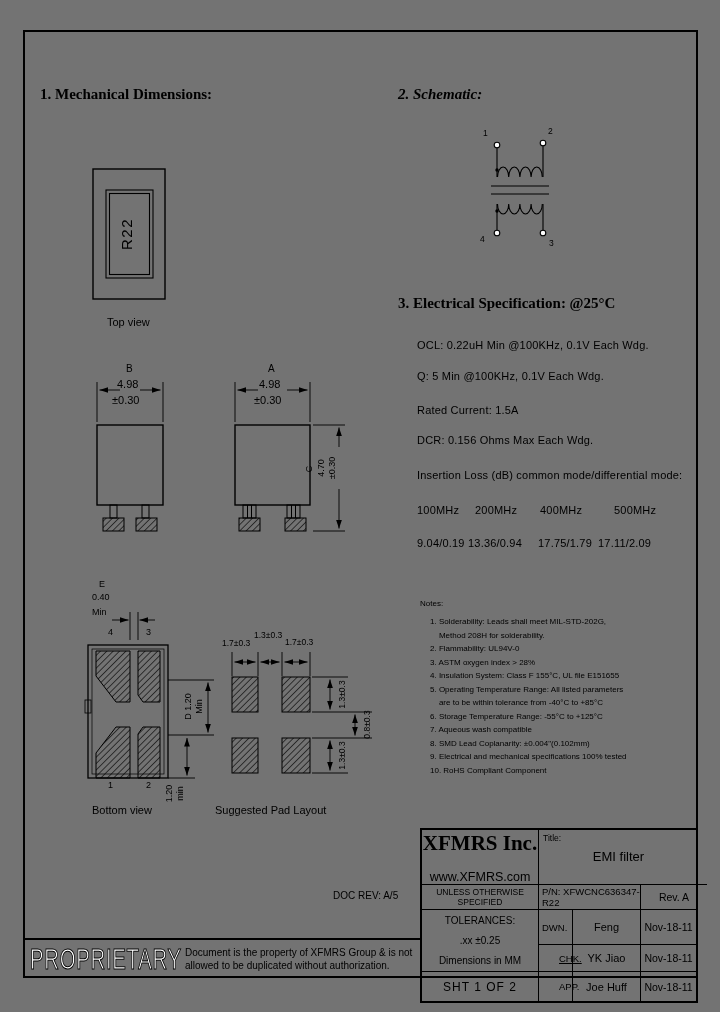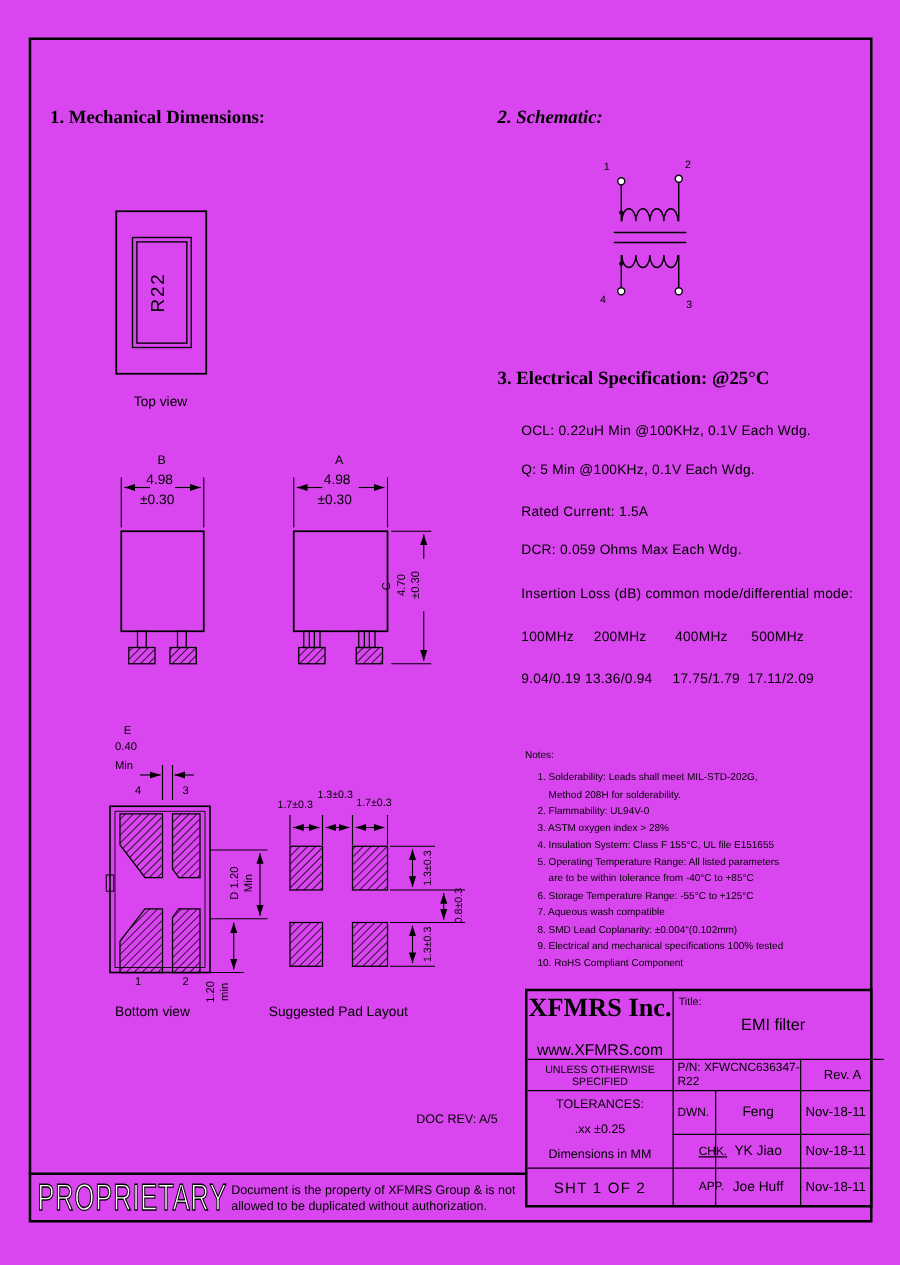--- a/index.html
+++ b/index.html
@@ -1,33 +1,33 @@
 <!DOCTYPE html>
 <html><head>
 <meta charset="utf-8">
 <style>
   html,body{margin:0;padding:0;background:#fff;}
-  .page{position:relative;width:720px;height:1012px;background:#d946ef;color:#000;
+  .page{position:relative;width:720px;height:1012px;background:#737373;color:#000;
         font-family:"Liberation Sans",sans-serif;overflow:hidden;}
   .frame{position:absolute;left:23px;top:30px;width:675px;height:948px;
          border:2px solid #000;box-sizing:border-box;}
   svg.linework{position:absolute;left:0;top:0;}
   .lbl{position:absolute;white-space:nowrap;line-height:1.1;}
   .h{position:absolute;font-family:"Liberation Serif",serif;font-weight:bold;
      font-size:15px;white-space:nowrap;}
   .rot{position:absolute;transform:rotate(-90deg);text-align:center;line-height:11px;}
   .f8{font-size:8.5px;} .f9{font-size:9px;} .f10{font-size:10px;} .f11{font-size:11px;}
   .cap{font-size:11px;}
   .notes{position:absolute;left:430px;top:615px;width:262px;font-size:8px;
          line-height:13.5px;}
   .note{white-space:pre-wrap;}
   .notes-title{position:absolute;left:420px;top:599px;font-size:8px;}
   .spec{font-size:11px;letter-spacing:0.2px;}
   
-  .tb{position:absolute;left:420px;top:791px;width:278px;height:175px;
+  .tb{position:absolute;left:420px;top:828px;width:278px;height:175px;
       border:2px solid #000;box-sizing:border-box;}
   .cell{position:absolute;box-sizing:border-box;}
   .bl{border-left:1.5px solid #000;} .bt{border-top:1.5px solid #000;}
   .cc{display:flex;align-items:center;justify-content:center;text-align:center;}
   .company{font-family:"Liberation Serif",serif;font-weight:bold;font-size:21px;}
   .website{font-size:12.5px;margin-top:14px;}
   .prop{position:absolute;left:23px;top:938px;width:397px;height:40px;
         border-top:2px solid #000;box-sizing:border-box;display:flex;align-items:center;}
   .prop-word{font-size:30px;letter-spacing:1px;color:#fff;
              -webkit-text-stroke:1.1px #000;transform:scaleX(0.68);
@@ -194,26 +194,26 @@
   <div class="lbl cap" style="left:215px;top:804px;">Suggested Pad Layout</div>
 
   <div class="lbl f8" style="left:483px;top:129px;">1</div>
   <div class="lbl f8" style="left:548px;top:127px;">2</div>
   <div class="lbl f8" style="left:480px;top:235px;">4</div>
   <div class="lbl f8" style="left:549px;top:239px;">3</div>
 
   <div class="lbl spec" style="left:417px;top:339px;">OCL: 0.22uH Min @100KHz, 0.1V Each Wdg.</div>
   <div class="lbl spec" style="left:417px;top:370px;">Q: 5 Min @100KHz, 0.1V Each Wdg.</div>
   <div class="lbl spec" style="left:417px;top:404px;">Rated Current: 1.5A</div>
-  <div class="lbl spec" style="left:417px;top:434px;">DCR: 0.059 Ohms Max Each Wdg.</div>
+  <div class="lbl spec" style="left:417px;top:434px;">DCR: 0.156 Ohms Max Each Wdg.</div>
   <div class="lbl spec" style="left:417px;top:469px;">Insertion Loss (dB) common mode/differential mode:</div>
   <div class="lbl spec" style="left:417px;top:504px;">100MHz</div>
   <div class="lbl spec" style="left:475px;top:504px;">200MHz</div>
   <div class="lbl spec" style="left:540px;top:504px;">400MHz</div>
-  <div class="lbl spec" style="left:601px;top:504px;">500MHz</div>
+  <div class="lbl spec" style="left:614px;top:504px;">500MHz</div>
   <div class="lbl spec" style="left:417px;top:537px;">9.04/0.19</div>
   <div class="lbl spec" style="left:468px;top:537px;">13.36/0.94</div>
   <div class="lbl spec" style="left:538px;top:537px;">17.75/1.79</div>
   <div class="lbl spec" style="left:598px;top:537px;">17.11/2.09</div>
 
   <div class="notes-title">Notes:</div>
   <div class="notes">
     <div class="note">1. Solderability: Leads shall meet MIL-STD-202G,
     Method 208H for solderability.</div>
     <div class="note">2. Flammability: UL94V-0</div>

